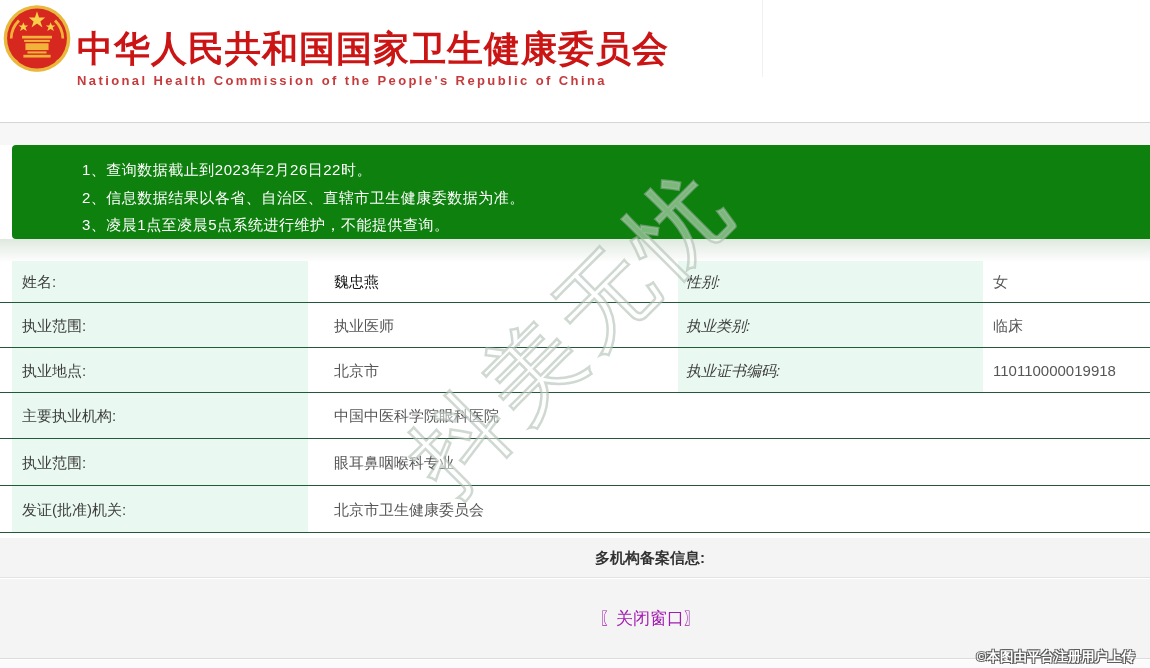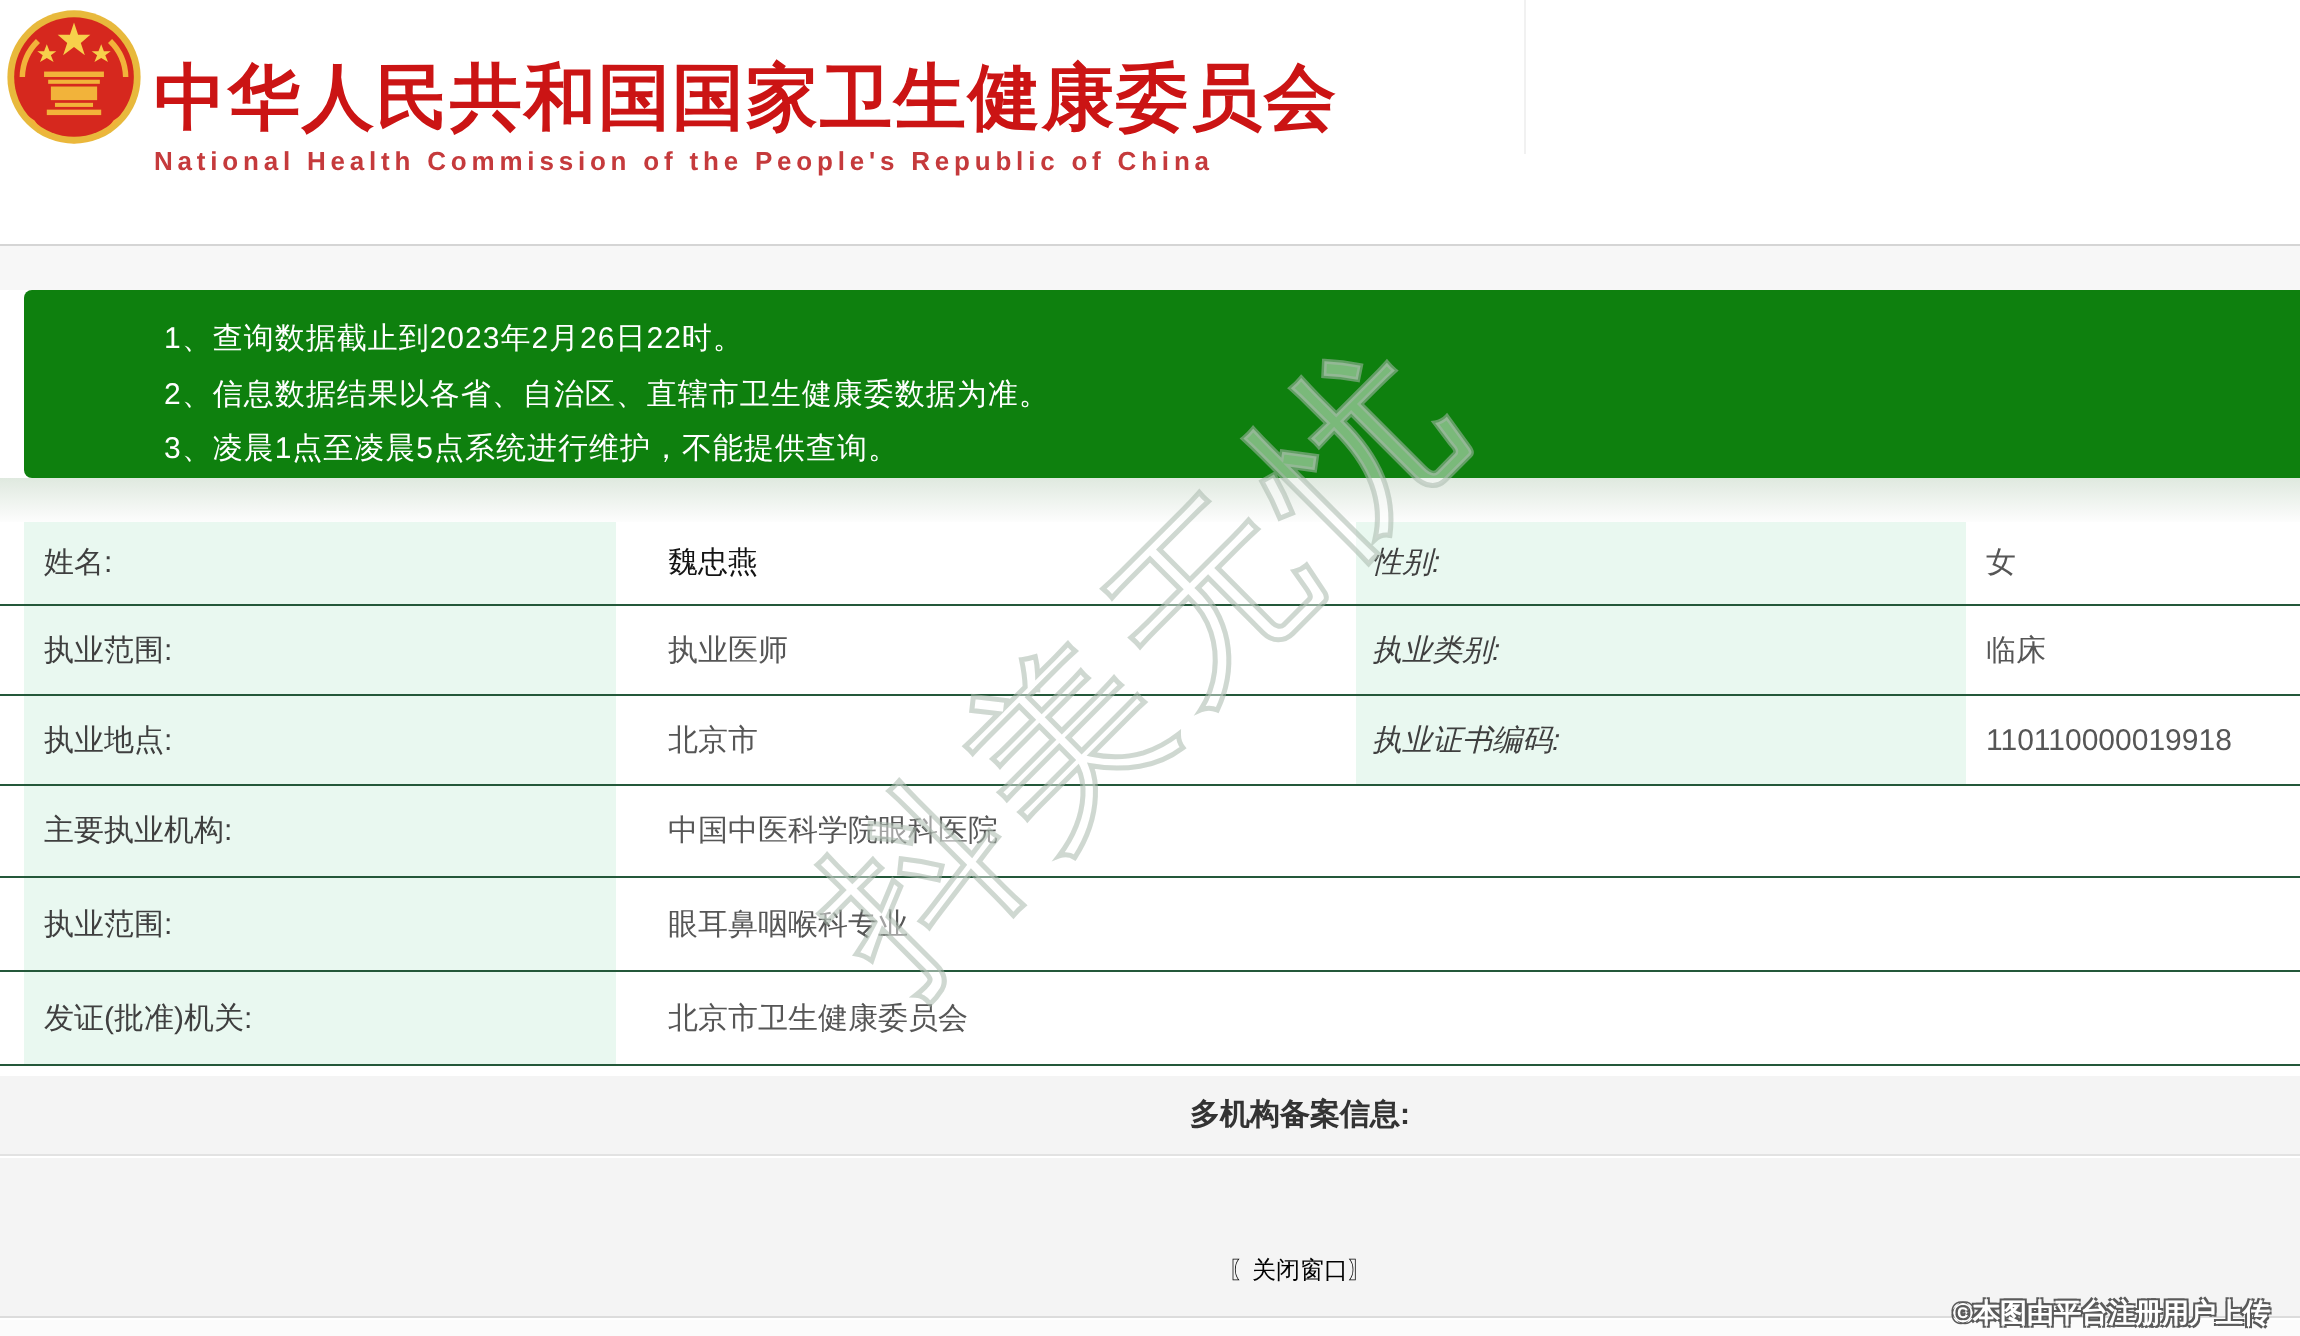--- a/index.html
+++ b/index.html
@@ -54,22 +54,22 @@
   .name-strong { font-weight:normal; color:#141414; }
 
   
   .multiorg { position:absolute; top:538px; left:0; width:1300px; height:40px;
               background:#f4f4f4; border-bottom:1px solid #e2e2e2;
               text-align:center; line-height:40px; font-size:15px;
               font-weight:bold; color:#333333; }
   .closezone { position:absolute; top:579px; left:0; width:1300px; height:80px;
                background:#f4f4f4; border-bottom:1px solid #dcdcdc;
                text-align:center; }
-  .closelink { display:inline-block; margin-top:48px; font-size:12px;
-               color:#000000; text-decoration:none; cursor:pointer; }
+  .closelink { display:inline-block; margin-top:28px; font-size:17px;
+               color:#a21caf; text-decoration:none; cursor:pointer; }
   .bottomstrip { position:absolute; top:660px; left:0; width:1150px; height:8px;
                  background:#fbfbfb; }
 
   
   .wm-diag { position:absolute; left:328px; top:268px; width:490px; height:130px;
              transform:rotate(-45deg); transform-origin:center center;
              font-size:94px; letter-spacing:8px; text-align:center;
              color:rgba(255,255,255,0.45);
              -webkit-text-stroke:2.5px rgba(168,184,172,0.55);
              white-space:nowrap; pointer-events:none; z-index:6; }

